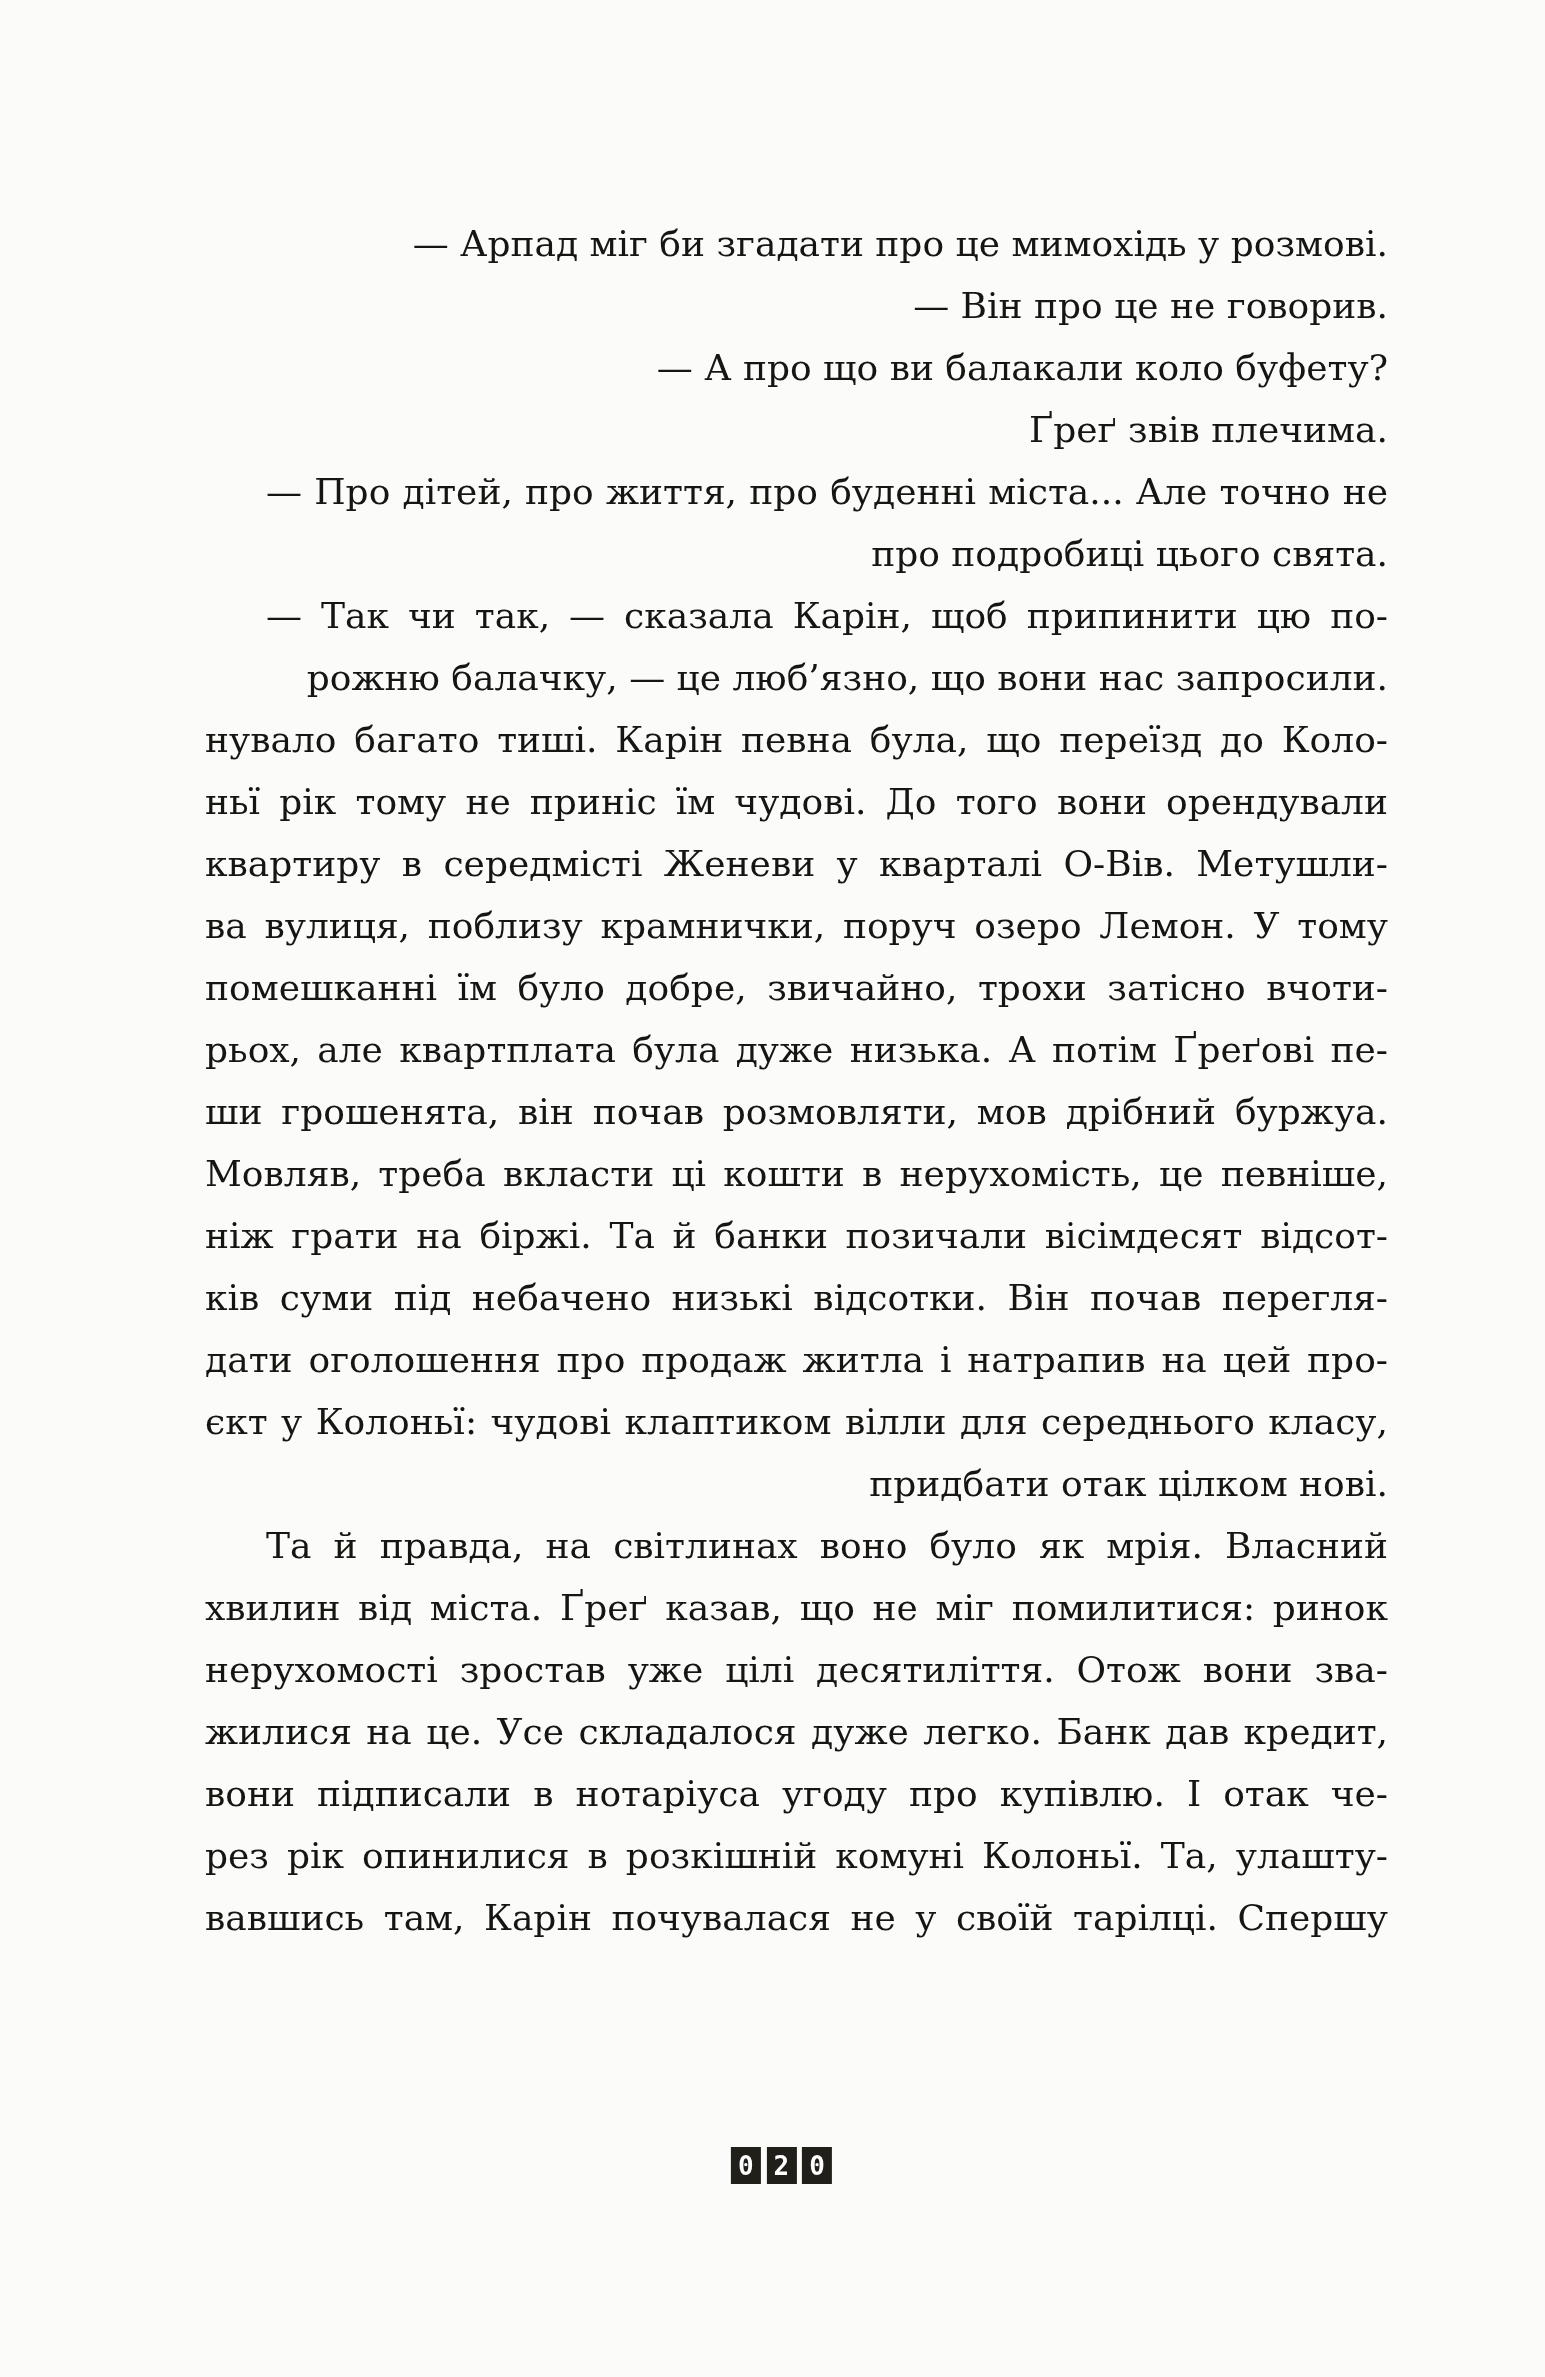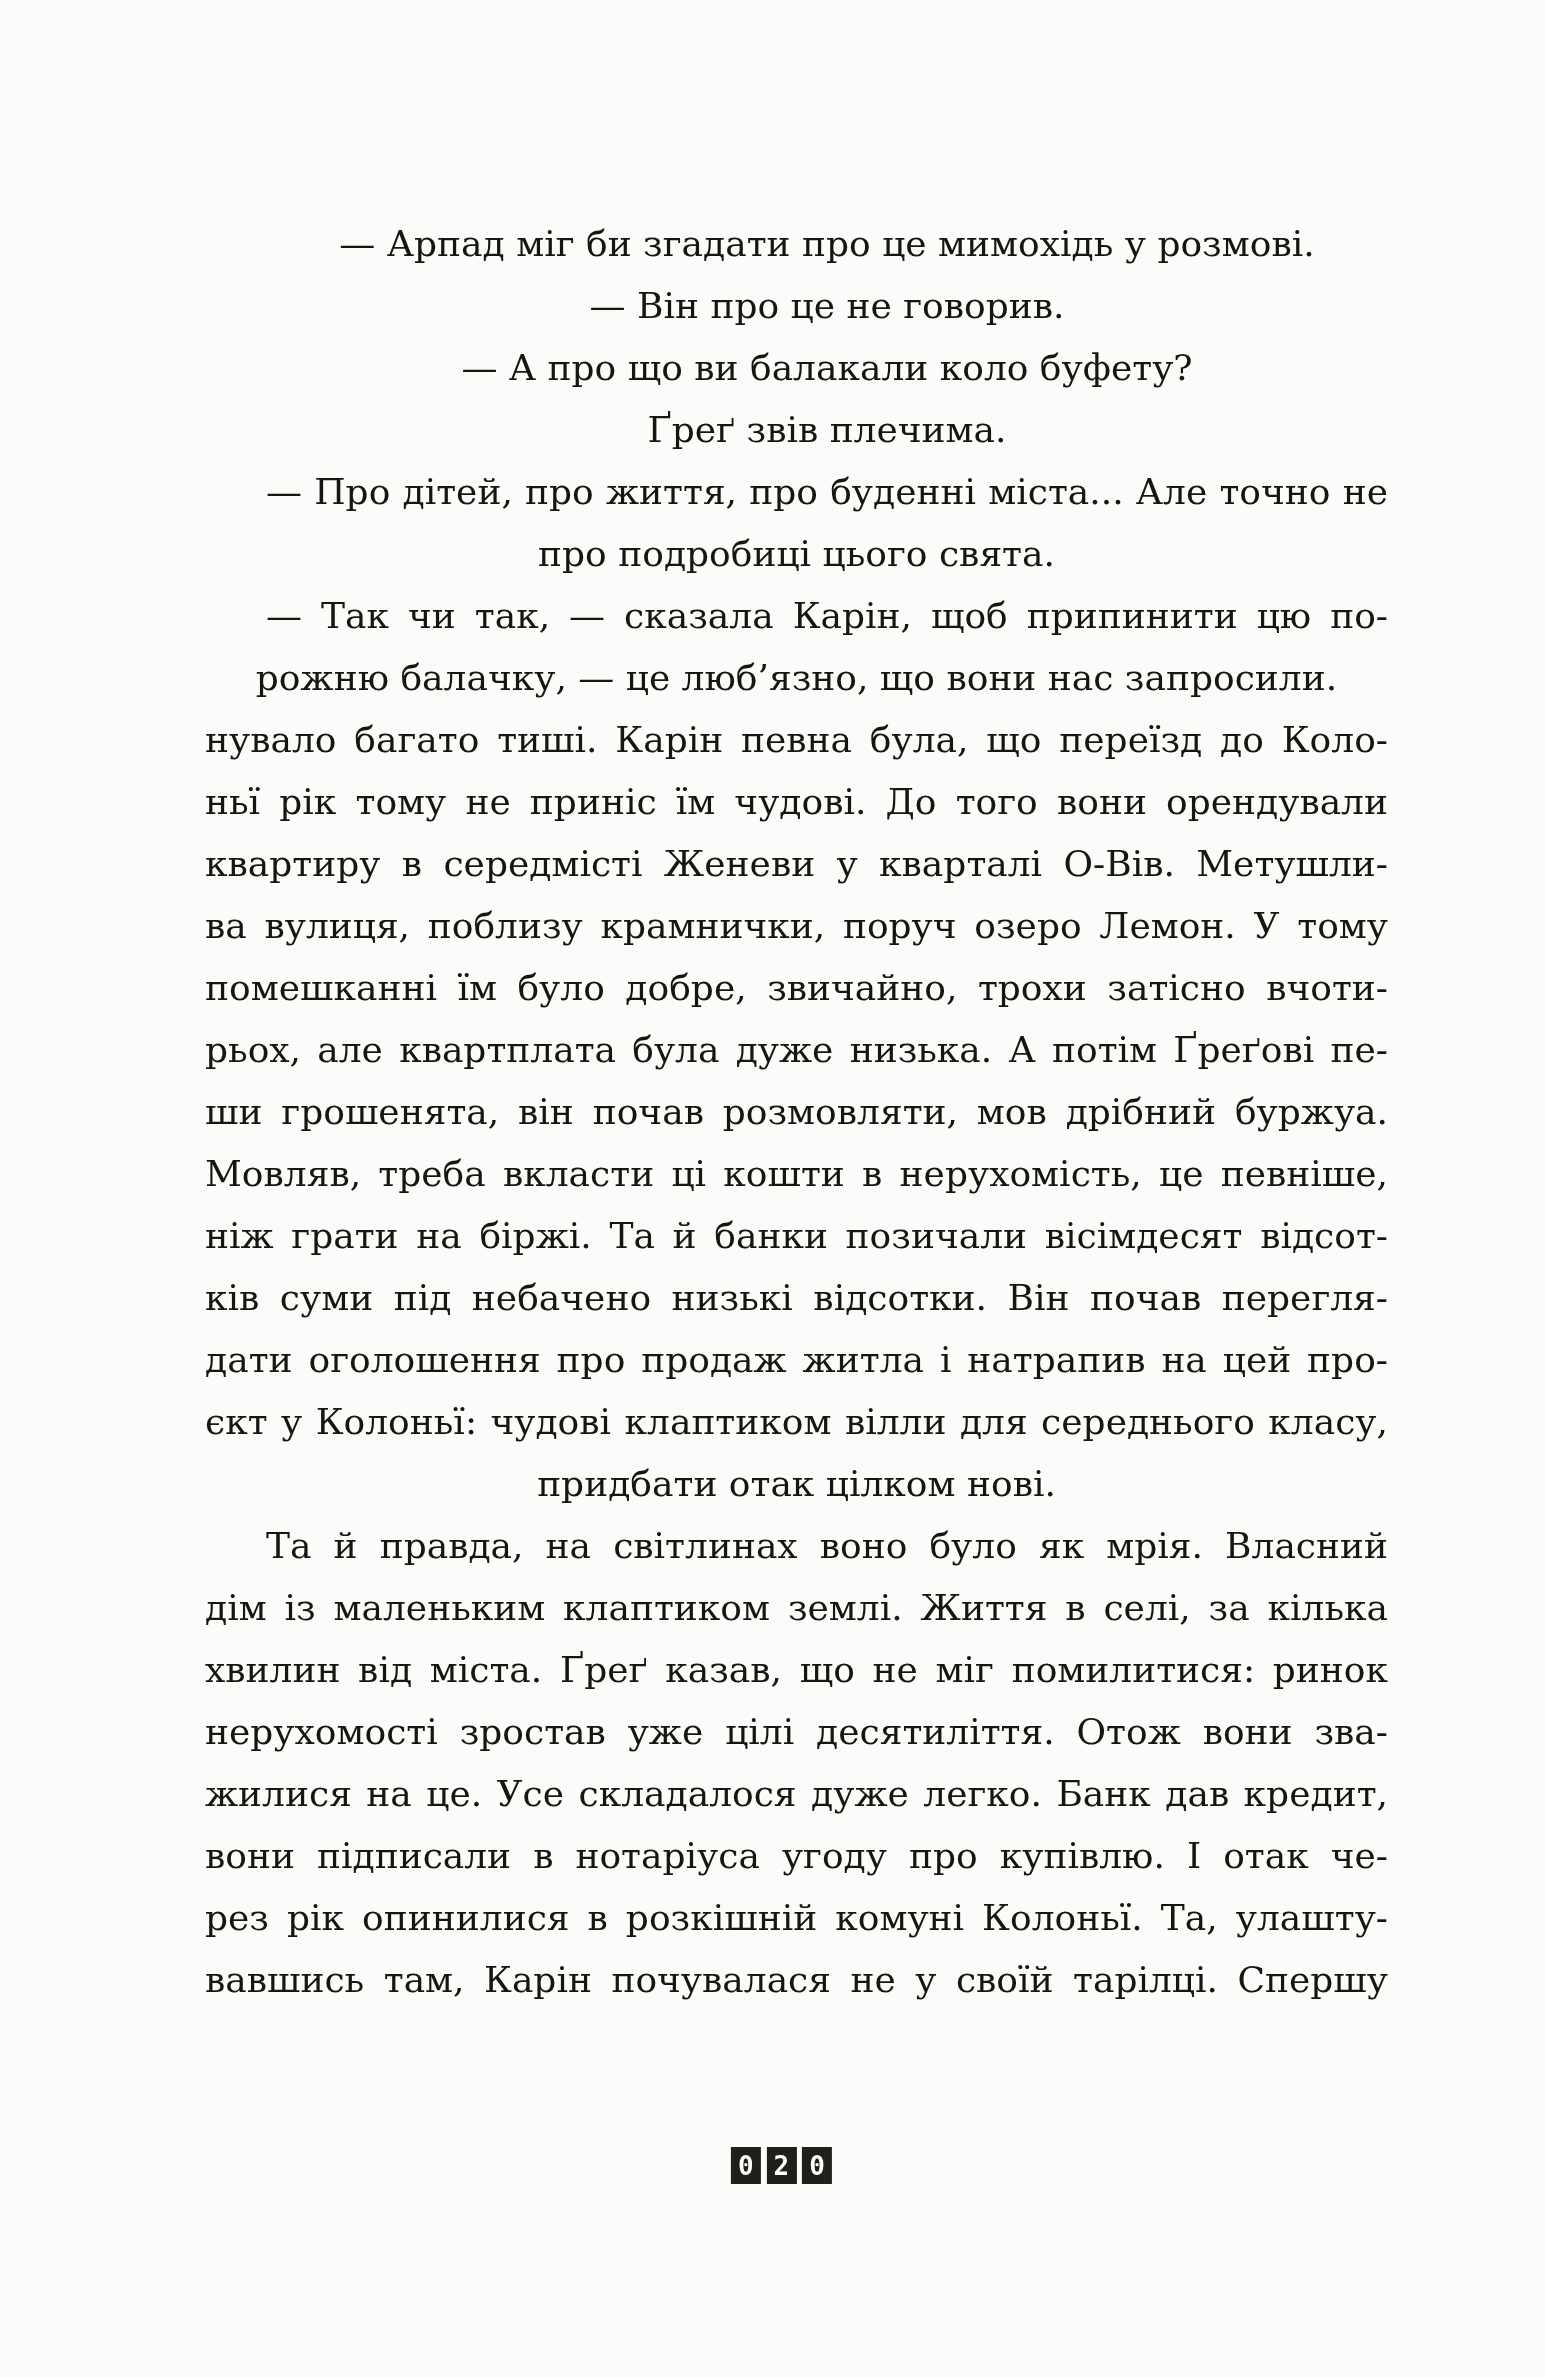--- a/index.html
+++ b/index.html
@@ -23,21 +23,21 @@
     position: absolute;
     left: 205px;
     top: 213px;
     width: 1183px;
     font-size: 36px;
     line-height: 62px;
   }
   .line {
     height: 62px;
     overflow: hidden;
-    text-align: center;
+    text-align: right;
     white-space: normal;
   }
   .line.justify {
     text-align: justify;
     text-align-last: justify;
   }
   .line.indent {
     text-indent: 61px;
   }
   .page-number {
@@ -83,21 +83,20 @@
       <div class="line justify">помешканні їм було добре, звичайно, трохи затісно вчоти-</div>
       <div class="line justify">рьох, але квартплата була дуже низька. А потім Ґреґові пе-</div>
       <div class="line justify">ши грошенята, він почав розмовляти, мов дрібний буржуа.</div>
       <div class="line justify">Мовляв, треба вкласти ці кошти в нерухомість, це певніше,</div>
       <div class="line justify">ніж грати на біржі. Та й банки позичали вісімдесят відсот-</div>
       <div class="line justify">ків суми під небачено низькі відсотки. Він почав перегля-</div>
       <div class="line justify">дати оголошення про продаж житла і натрапив на цей про-</div>
       <div class="line justify">єкт у Колоньї: чудові клаптиком вілли для середнього класу,</div>
       <div class="line">придбати отак цілком нові.</div>
       <div class="line justify indent">Та й правда, на світлинах воно було як мрія. Власний</div>
-      <div class="line justify">дім із маленьким клаптиком землі. Життя в селі, за кілька</div>
       <div class="line justify">хвилин від міста. Ґреґ казав, що не міг помилитися: ринок</div>
       <div class="line justify">нерухомості зростав уже цілі десятиліття. Отож вони зва-</div>
       <div class="line justify">жилися на це. Усе складалося дуже легко. Банк дав кредит,</div>
       <div class="line justify">вони підписали в нотаріуса угоду про купівлю. І отак че-</div>
       <div class="line justify">рез рік опинилися в розкішній комуні Колоньї. Та, улашту-</div>
       <div class="line justify">вавшись там, Карін почувалася не у своїй тарілці. Спершу</div>
     </div>
   <div class="page-number" id="page-number">
       <div class="digit-box" style="background: rgb(33, 31, 25); color: rgb(255, 255, 255);">0</div>
       <div class="digit-box" style="background: rgb(33, 31, 25); color: rgb(255, 255, 255);">2</div>

